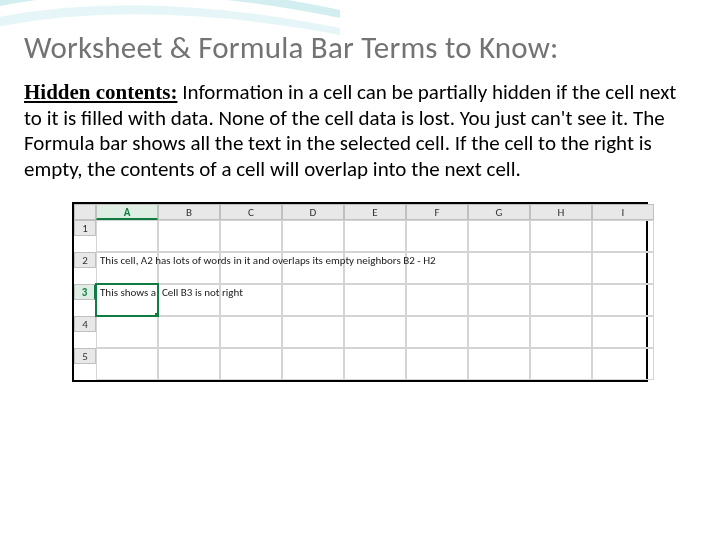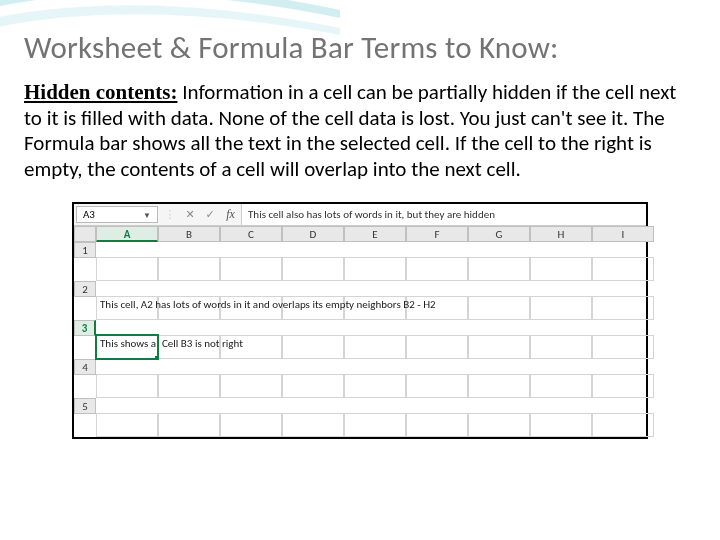--- a/index.html
+++ b/index.html
@@ -118,28 +118,27 @@
     background:#dfeee5;
   }
   .rowhead.active {
     color: #107c41;
     font-weight: 700;
     border-right: 2px solid #107c41;
     background:#dfeee5;
   }
   .cell {
     border: 0.5px solid #d4d4d4;
-    height: 24px;
+    height: 32px;
     line-height: 15px;
     padding: 0 3px;
     white-space: nowrap;
     overflow: visible;
     position: relative;
     color: #222;
-    margin-top: 15px;
   }
   .cell.clip { overflow: hidden; }
   .cell.selected {
     outline: 2px solid #107c41;
     outline-offset: -1px;
     z-index: 5;
   }
   .cell.selected::after{
     content:"";
     position:absolute;
@@ -168,31 +167,20 @@
 <div class="slide">
 
   <h1 class="title">Worksheet &amp; Formula Bar Terms to Know:</h1>
 
   <p class="body-text">
     <span class="term">Hidden contents:</span><span> Information in a cell can be partially hidden if the cell next to it is filled with data. None of the cell data is lost. You just can't see it. The Formula bar shows all the text in the selected cell. If the cell to the right is empty, the contents of a cell will overlap into the next cell.</span>
   </p>
 
   <div class="excel">
 
-    <div class="fbar">
-      <div class="namebox">
-        <span>A3</span>
-        <span class="chev">▼</span>
-      </div>
-      <div class="fbar-btn divider">⋮</div>
-      <div class="fbar-btn">✕</div>
-      <div class="fbar-btn">✓</div>
-      <div class="fx">fx</div>
-      <div class="formula-input">This cell also has lots of words in it, but they are hidden</div>
-    </div>
 
     <div class="grid">
       <div class="corner"></div>
       <div class="colhead active">A</div>
       <div class="colhead">B</div>
       <div class="colhead">C</div>
       <div class="colhead">D</div>
       <div class="colhead">E</div>
       <div class="colhead">F</div>
       <div class="colhead">G</div>

